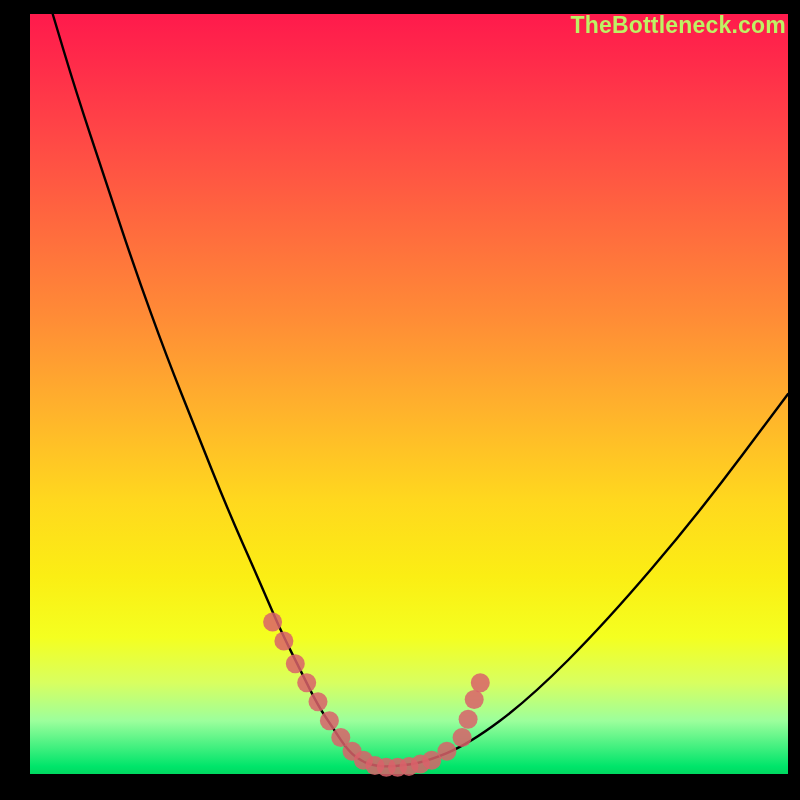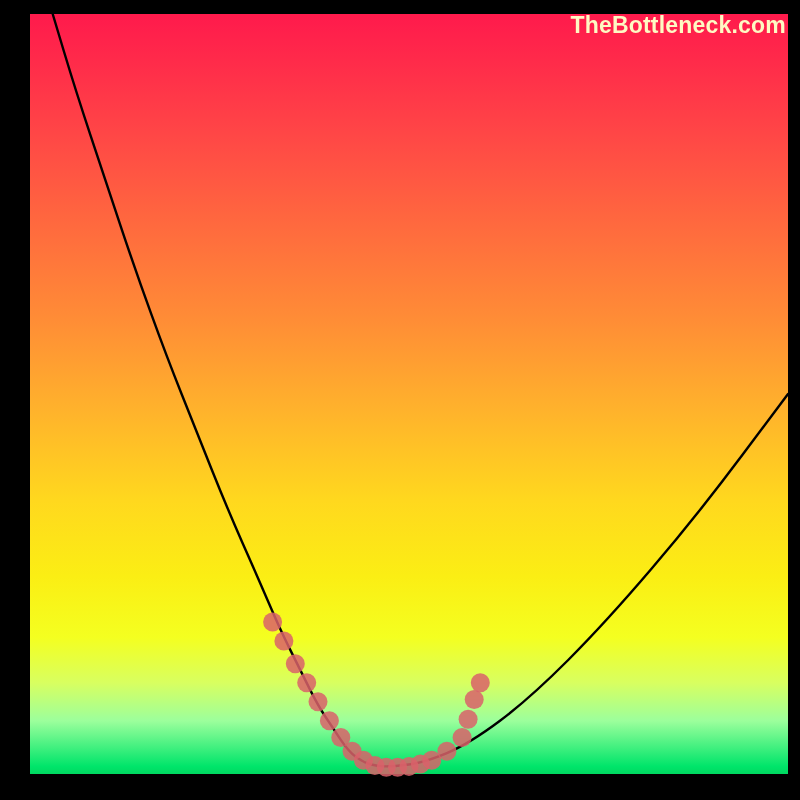--- a/index.html
+++ b/index.html
@@ -30,21 +30,21 @@
       #d8ff60 88%,
       #9cff9c 93%,
       #00e56a 99%,
       #00d860 100%
     );
   }
   .watermark {
     position: absolute;
     top: 12px;
     right: 14px;
-    color: #fef9c3;
+    color: #bef264;
     font-size: 23px;
     font-weight: 600;
     letter-spacing: 0.2px;
     user-select: none;
   }
   svg.overlay {
     position: absolute;
     left: 0;
     top: 0;
     width: 800px;

